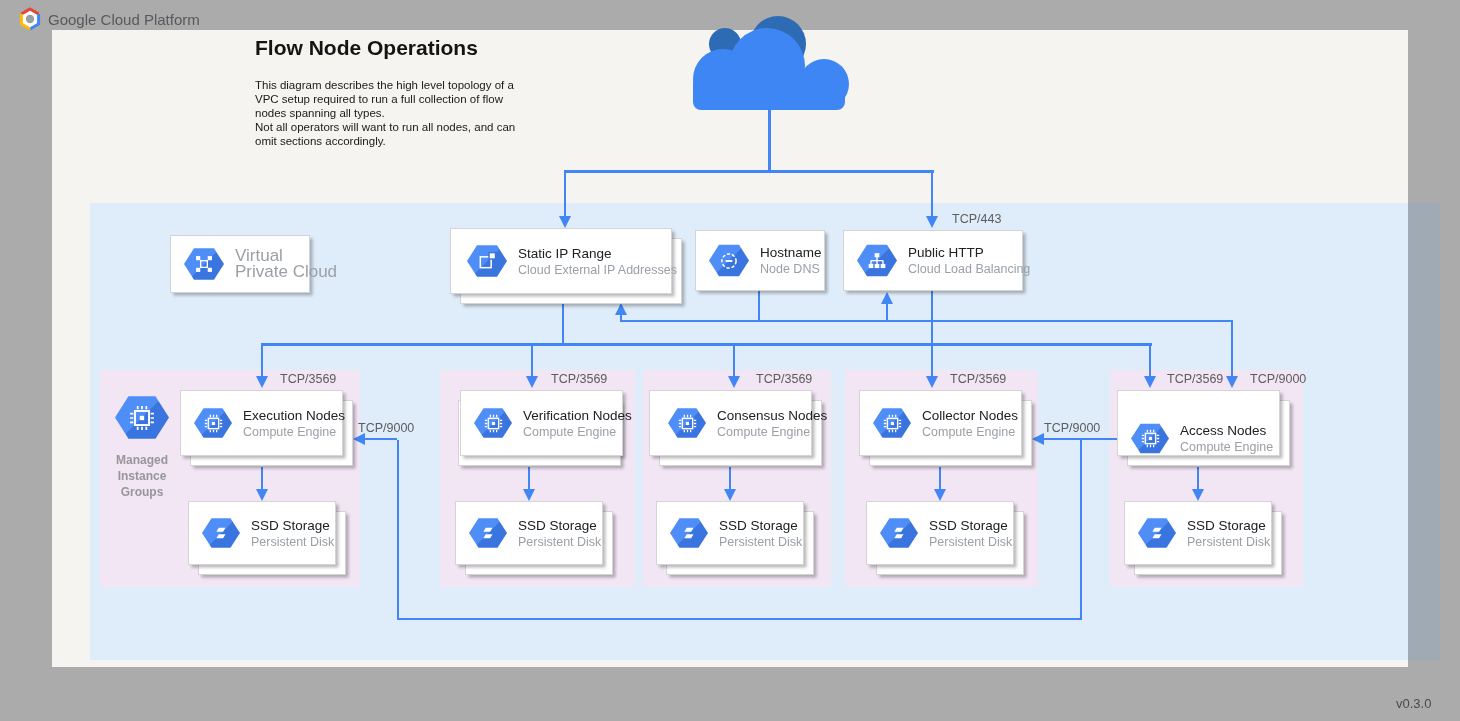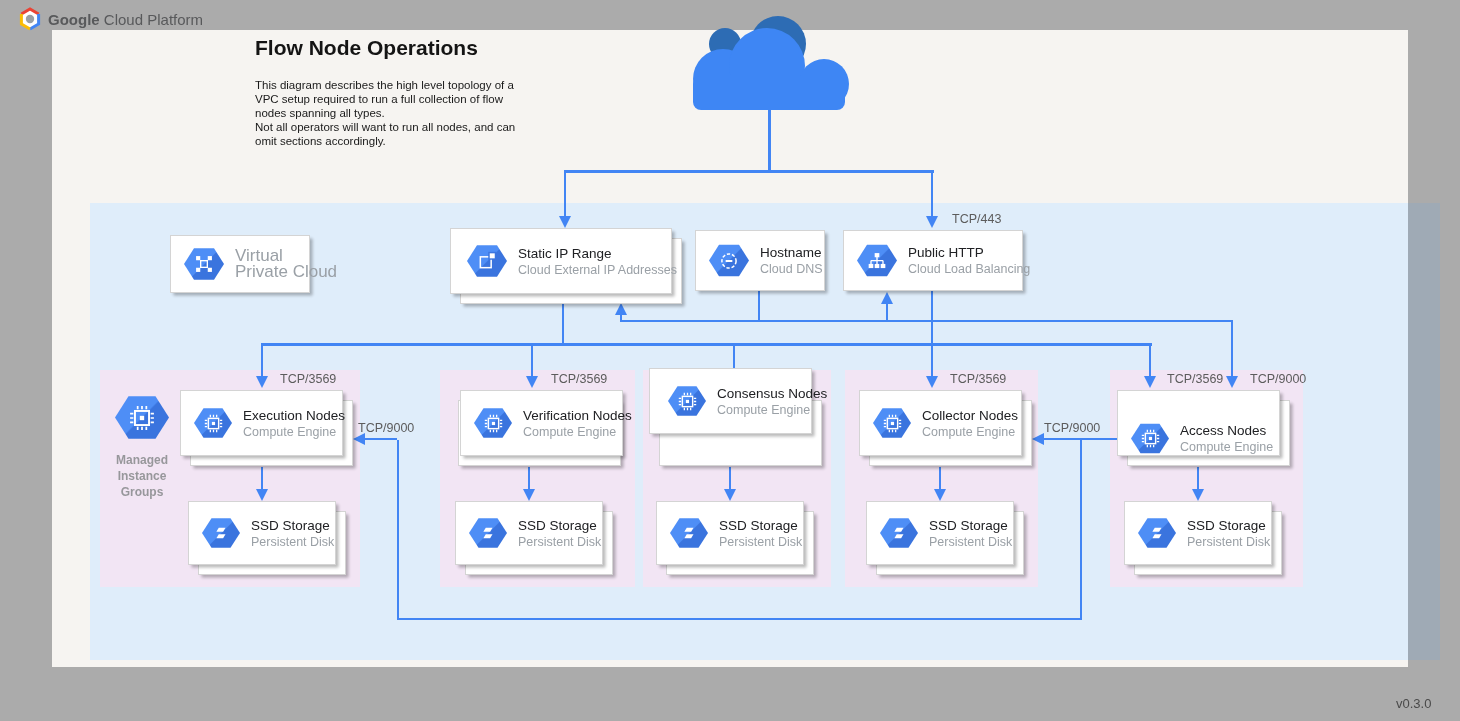--- a/index.html
+++ b/index.html
@@ -23,21 +23,21 @@
      box-shadow:2.5px 2.5px 3px rgba(0,0,0,.28);box-sizing:border-box;}
   .card{display:flex;align-items:center;gap:11px;padding-left:13px;overflow:visible;}
   .ct{min-width:0;}
   .ct .t{font-size:13.5px;color:#202124;line-height:17px;white-space:nowrap;}
   .ct .s{font-size:12.5px;color:#9AA0A6;line-height:16px;white-space:nowrap;}
   .ct .g{font-size:17px;color:#9AA0A6;line-height:16px;white-space:nowrap;}
   .hex{clip-path:polygon(25% 5%,75% 5%,100% 50%,75% 95%,25% 95%,0 50%);
        background:linear-gradient(135deg,#4E8EF6 49%,#3A74DE 51%);
        display:flex;align-items:center;justify-content:center;flex:0 0 auto;}
   .brand{position:absolute;left:48px;top:11px;font-size:15px;color:#58595B;}
-  .brand b{font-weight:700;}
+  .brand b{font-weight:400;}
   .big-title{position:absolute;left:255px;top:36px;font-size:21px;font-weight:700;color:#141414;}
   .desc{position:absolute;left:255px;top:78px;width:290px;font-size:11.5px;color:#1A1A1A;line-height:14px;}
   .miglab{position:absolute;left:100px;top:452px;width:84px;text-align:center;
           font-size:12px;font-weight:700;color:#97979B;line-height:16px;}
   .version{position:absolute;left:1396px;top:696px;font-size:13px;color:#4A4A4A;}
 </style>
 </head>
 <body>
 
 <div class="stage">
@@ -154,21 +154,21 @@
 
   <div class="card" style="left:695px;top:230px;width:130px;height:61px;">
     <div class="hex" style="width:40px;height:35px;">
       <svg viewBox="0 0 24 24" width="20" height="20">
           <circle cx="12" cy="12" r="8.5" fill="none" stroke="#fff" stroke-width="1.8" stroke-dasharray="4 2.2"></circle>
           <rect x="8" y="10.8" width="8" height="2.4" fill="#fff"></rect>
         </svg>
     </div>
     <div class="ct">
       <div class="t">Hostname</div>
-      <div class="s">Cloud DNS</div>
+      <div class="s">Node DNS</div>
     </div>
   </div>
 
   <div class="card" style="left:843px;top:230px;width:180px;height:61px;">
     <div class="hex" style="width:40px;height:35px;">
       <svg viewBox="0 0 24 24" width="20" height="20">
           <rect x="9.2" y="2.5" width="5.6" height="5" fill="#fff"></rect>
           <path d="M12 7v4M4.8 11.5h14.4M4.8 11.5v4M12 11.5v4M19.2 11.5v4" stroke="#fff" stroke-width="1.6" fill="none"></path>
           <rect x="2" y="15.5" width="5.6" height="5" fill="#fff"></rect>
           <rect x="9.2" y="15.5" width="5.6" height="5" fill="#fff"></rect>
@@ -218,21 +218,21 @@
           <path d="M8 1v3M12 1v3M16 1v3M8 20v3M12 20v3M16 20v3M1 8h3M1 12h3M1 16h3M20 8h3M20 12h3M20 16h3" stroke="#fff" stroke-width="1.6"></path>
         </svg>
     </div>
     <div class="ct">
       <div class="t">Verification Nodes</div>
       <div class="s">Compute Engine</div>
     </div>
   </div>
 
   <div class="cardback" style="left:659px;top:400px;width:163px;height:66px;"></div>
-  <div class="card" style="left:649px;top:368px;width:163px;height:66px;padding-left:18px;">
+  <div class="card" style="left:649px;top:390px;width:163px;height:66px;padding-left:18px;">
     <div class="hex" style="width:38px;height:33px;">
       <svg viewBox="0 0 24 24" width="19" height="19">
           <rect x="5.5" y="5.5" width="13" height="13" fill="none" stroke="#fff" stroke-width="1.8"></rect>
           <rect x="10" y="10" width="4" height="4" fill="#fff"></rect>
           <path d="M8 1v3M12 1v3M16 1v3M8 20v3M12 20v3M16 20v3M1 8h3M1 12h3M1 16h3M20 8h3M20 12h3M20 16h3" stroke="#fff" stroke-width="1.6"></path>
         </svg>
     </div>
     <div class="ct">
       <div class="t">Consensus Nodes</div>
       <div class="s">Compute Engine</div>

